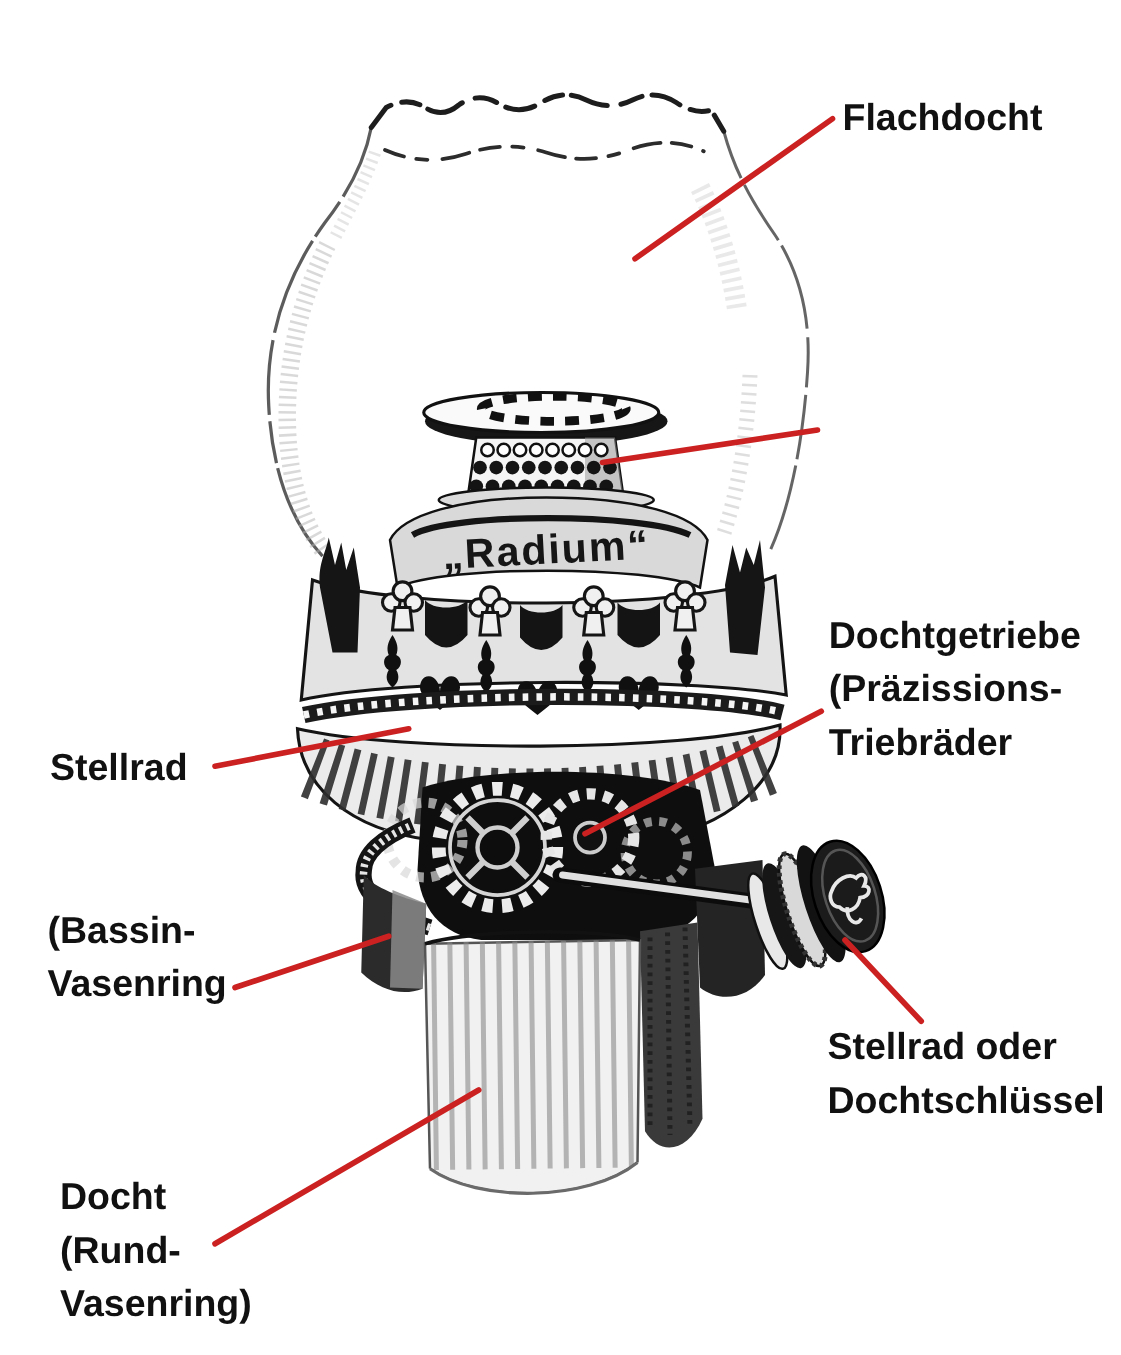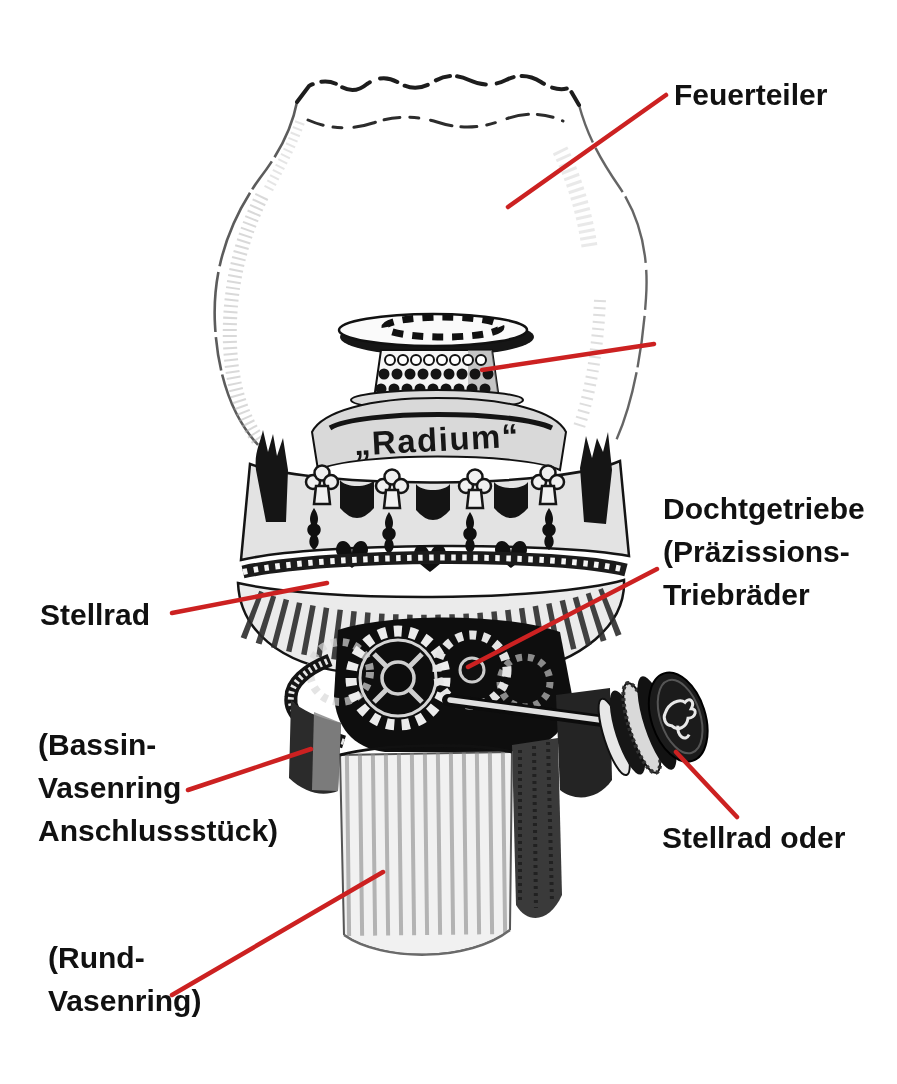--- a/index.html
+++ b/index.html
@@ -208,42 +208,43 @@
       <line x1="482" y1="370" x2="654" y2="344" stroke="#cc2121"></line>
       <line x1="468" y1="667" x2="657" y2="569" stroke="#cc2121"></line>
       <line x1="172" y1="613" x2="327" y2="583" stroke="#cc2121"></line>
       <line x1="188" y1="790" x2="311" y2="749" stroke="#cc2121"></line>
       <line x1="676" y1="752" x2="737" y2="817" stroke="#cc2121"></line>
       <line x1="172" y1="995" x2="383" y2="872" stroke="#cc2121"></line>
     </g>
   </svg>
 
   <div class="lbl" style="left:674px;top:73px;">
-    <span>Feuerteiler</span>
+    <span>Flachdocht</span>
   </div>
 
 
   <div class="lbl" style="left:663px;top:487px;">
     <span>Dochtgetriebe</span>
     <span>(Präzissions-</span>
     <span>Triebräder</span>
   </div>
 
   <div class="lbl" style="left:40px;top:593px;">
     <span>Stellrad</span>
   </div>
 
   <div class="lbl" style="left:38px;top:723px;">
     <span>(Bassin-</span>
     <span>Vasenring</span>
-    <span>Anschlussstück)</span>
   </div>
 
   <div class="lbl" style="left:662px;top:816px;">
     <span>Stellrad oder</span>
+    <span>Dochtschlüssel</span>
   </div>
 
   <div class="lbl" style="left:48px;top:936px;">
+    <span>Docht</span>
     <span>(Rund-</span>
     <span>Vasenring)</span>
   </div>
 
 </div>
 
 </body></html>

